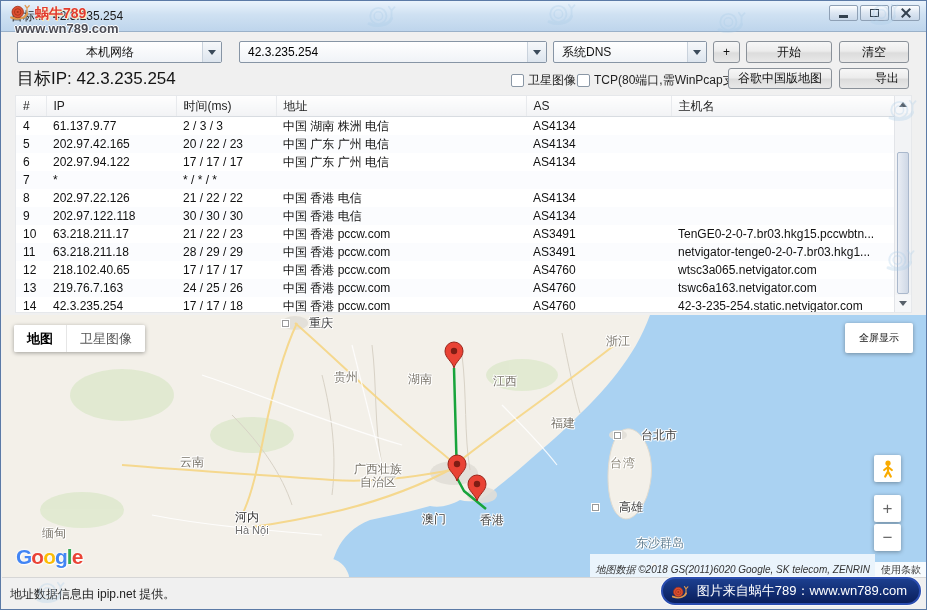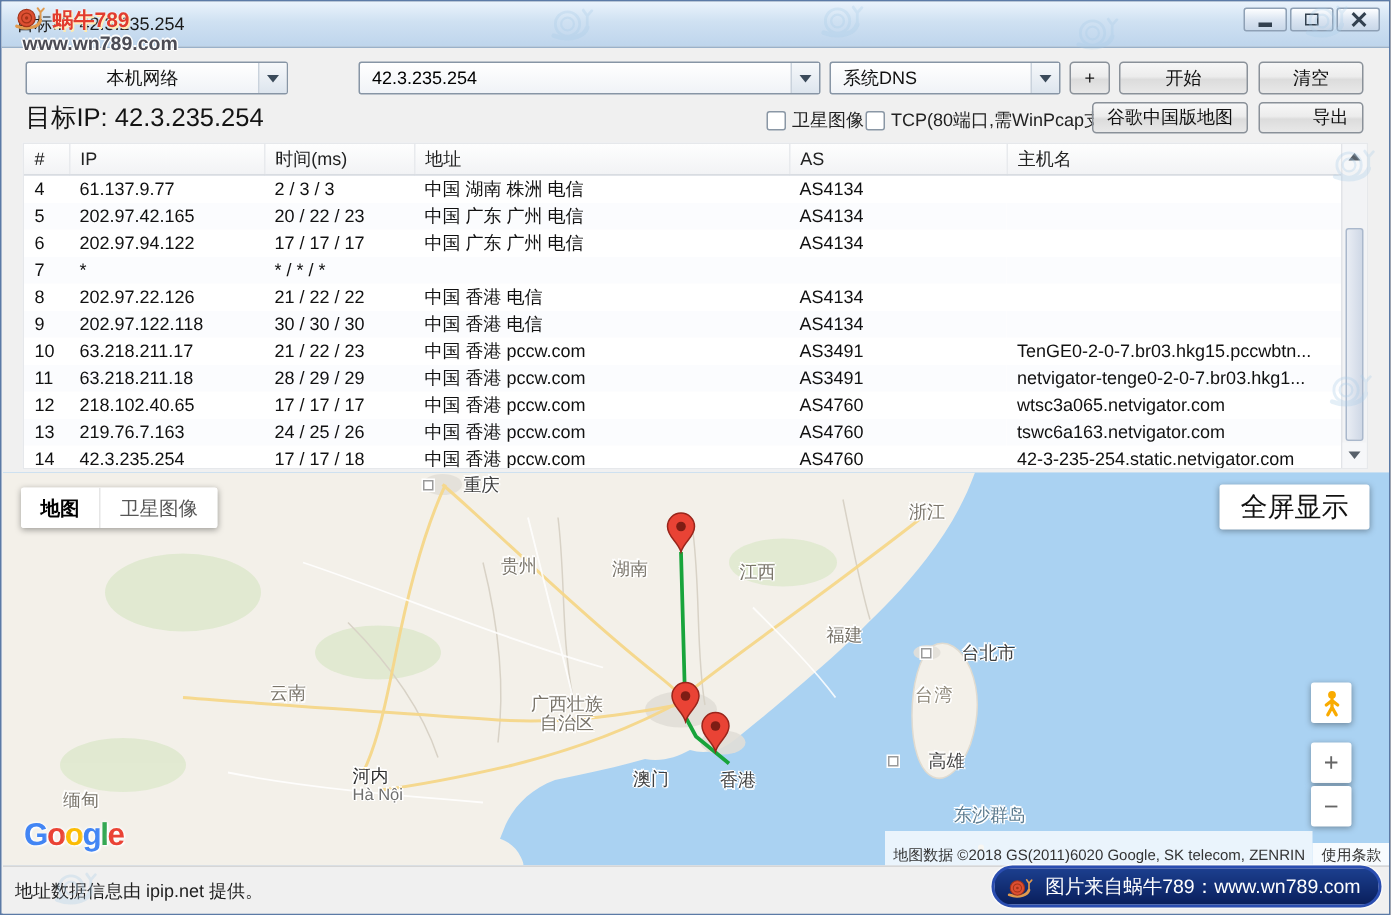--- a/index.html
+++ b/index.html
@@ -66,30 +66,30 @@
   .map-label.area{color:#8d8779;letter-spacing:1px;}
   .map-label.water{color:#5d7c90;}
   .map-label.centered{text-align:center;}
   .map-label .sub{display:block;font-size:11px;color:#6e6e6e;letter-spacing:0;}
   .map-type-ctl{position:absolute;left:12px;top:10px;display:flex;background:#fff;border-radius:2px;
     box-shadow:0 1px 4px rgba(0,0,0,.35);overflow:hidden;}
   .map-type-ctl button{border:0;background:#fff;height:27px;padding:0 13px;font-size:13px;font-family:inherit;}
   .map-type-ctl .active{font-weight:bold;color:#000;}
   .map-type-ctl .inactive{color:#565656;border-left:1px solid #e6e6e6;}
   .fullscreen-btn{position:absolute;right:14px;top:8px;border:0;background:#fff;height:30px;padding:0 14px;
-    font-size:18px;color:#111;font-family:inherit;border-radius:2px;box-shadow:0 1px 4px rgba(0,0,0,.35);}
+    font-size:10px;color:#111;font-family:inherit;border-radius:2px;box-shadow:0 1px 4px rgba(0,0,0,.35);}
   .pegman{position:absolute;left:872px;top:140px;width:27px;height:27px;background:#fff;border-radius:2px;
     box-shadow:0 1px 4px rgba(0,0,0,.35);display:flex;align-items:center;justify-content:center;}
   .zoombtn{position:absolute;left:872px;width:27px;height:27px;background:#fff;border:0;border-radius:2px;
     box-shadow:0 1px 4px rgba(0,0,0,.35);font-size:17px;color:#666;font-family:inherit;display:flex;align-items:center;justify-content:center;padding:0;}
   .zin{top:180px;} .zout{top:209px;}
   .glogo{position:absolute;left:14px;bottom:8px;font-size:21px;font-weight:bold;letter-spacing:-1px;
     text-shadow:0 0 2px #fff,0 0 3px #fff,1px 1px 1px #fff;}
   .attrib{position:absolute;right:0;bottom:0;display:flex;align-items:center;height:15px;font-size:10px;color:#333;}
-  .attrib .src{background:rgba(255,255,255,.75);padding:0 5px;height:31px;display:flex;align-items:center;}
+  .attrib .src{background:rgba(255,255,255,.75);padding:0 5px;height:31px;display:flex;align-items:center;font-style:italic;}
   .attrib .terms{background:rgba(255,255,255,.9);padding:0 6px;height:15px;display:flex;align-items:center;color:#333;}
   
   .statusbar{position:absolute;left:1px;top:576px;width:925px;height:33px;background:#f0f0f0;border-top:1px solid #d6d6d6;box-sizing:border-box;}
   .status-text{position:absolute;left:8px;top:8px;font-size:12px;color:#1e1e1e;}
   .badge{position:absolute;right:5px;bottom:4px;display:flex;align-items:flex-end;gap:6px;
     background:linear-gradient(#1c3f8f,#0a1f5c);border:2px solid #2a4db0;border-radius:14px;
     padding:3px 12px 3px 8px;box-shadow:0 0 0 1px rgba(255,255,255,.6);z-index:70;}
   .badge span{font-size:13px;color:#fff;white-space:nowrap;}
 </style>
 </head>
@@ -131,21 +131,21 @@
   </div>
 
   <div class="wm-logo">
     <svg width="24" height="20" viewBox="0 0 44 32">
         <use href="#snail-logo"></use>
       </svg>
     <span class="wm-brand">蜗牛789</span>
     <div class="wm-url">www.wn789.com</div>
   </div>
 
-  <div class="combo centered" style="left:16px;top:40px;width:175px;">
+  <div class="combo centered" style="left:16px;top:40px;width:205px;">
     <span class="txt">本机网络</span>
     <span class="arrowzone">
         <span class="tri-down"></span>
       </span>
   </div>
   <div class="combo" style="left:238px;top:40px;width:308px;">
     <input value="42.3.235.254" style="">
     <span class="arrowzone">
         <span class="tri-down"></span>
       </span>

